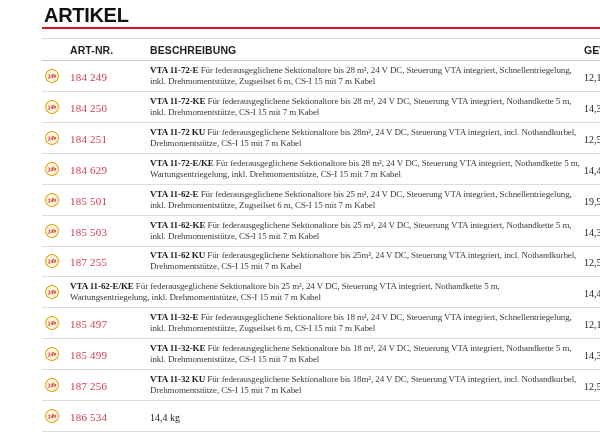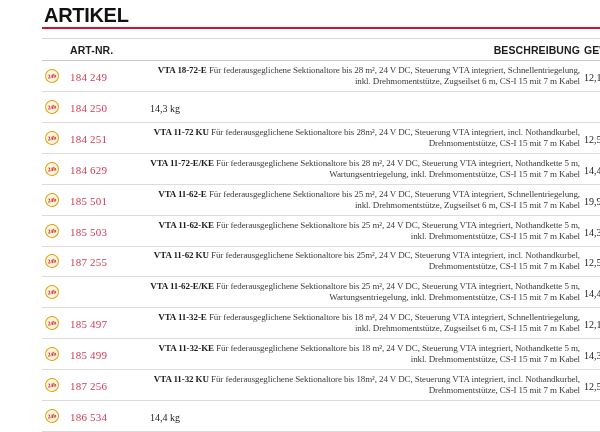--- a/index.html
+++ b/index.html
@@ -35,21 +35,21 @@
     border-top: 1px solid #d8d8d8;
     border-bottom: 1px solid #c9c9c9;
     font-size: 10.5px;
     font-weight: bold;
     color: #1d1d1b;
     letter-spacing: 0.1px;
   }
 
   .cell-badge { width: 28px; flex: 0 0 28px; padding-left: 3px; box-sizing: border-box; }
   .cell-artnr { width: 80px; flex: 0 0 80px; }
-  .cell-desc  { flex: 1 1 auto; min-width: 0; padding-right: 4px; text-align: right; }
+  .cell-desc  { flex: 1 1 auto; min-width: 0; padding-right: 4px; }
   .cell-weight{ width: 58px; flex: 0 0 58px; padding-right: 6px; box-sizing: border-box; }
 
   .tbody { display: flex; flex-direction: column; flex: 1; }
 
   .row {
     display: flex;
     align-items: center;
     flex: 1 1 0;
     border-bottom: 1px solid #dcdcdc;
     overflow: hidden;
@@ -111,36 +111,39 @@
   <div class="row">
     <div class="cell-badge">
       <div class="badge">
         <span>24h</span>
       </div>
     </div>
     <div class="cell-artnr">
       <span class="artnr">184 249</span>
     </div>
     <div class="cell-desc desc">
-      <span class="pname">VTA 18-72-E</span><span> Für federausgeglichene Sektionaltore bis 28 m², 24 V DC, Steuerung VTA integriert, Schnellentriegelung, inkl. Drehmomentstütze, Zugseilset 6 m, CS-I 15 mit 7 m Kabel</span>
+      <span class="pname">VTA 11-72-E</span><span> Für federausgeglichene Sektionaltore bis 28 m², 24 V DC, Steuerung VTA integriert, Schnellentriegelung, inkl. Drehmomentstütze, Zugseilset 6 m, CS-I 15 mit 7 m Kabel</span>
     </div>
     <div class="cell-weight">
       <span class="weight">12,1 kg</span>
     </div>
   </div>
 
   <div class="row">
     <div class="cell-badge">
       <div class="badge">
         <span>24h</span>
       </div>
     </div>
     <div class="cell-artnr">
       <span class="artnr">184 250</span>
     </div>
+    <div class="cell-desc desc">
+      <span class="pname">VTA 11-72-KE</span><span> Für federausgeglichene Sektionaltore bis 28 m², 24 V DC, Steuerung VTA integriert, Nothandkette 5 m, inkl. Drehmomentstütze, CS-I 15 mit 7 m Kabel</span>
+    </div>
     <div class="cell-weight">
       <span class="weight">14,3 kg</span>
     </div>
   </div>
 
   <div class="row">
     <div class="cell-badge">
       <div class="badge">
         <span>24h</span>
       </div>

